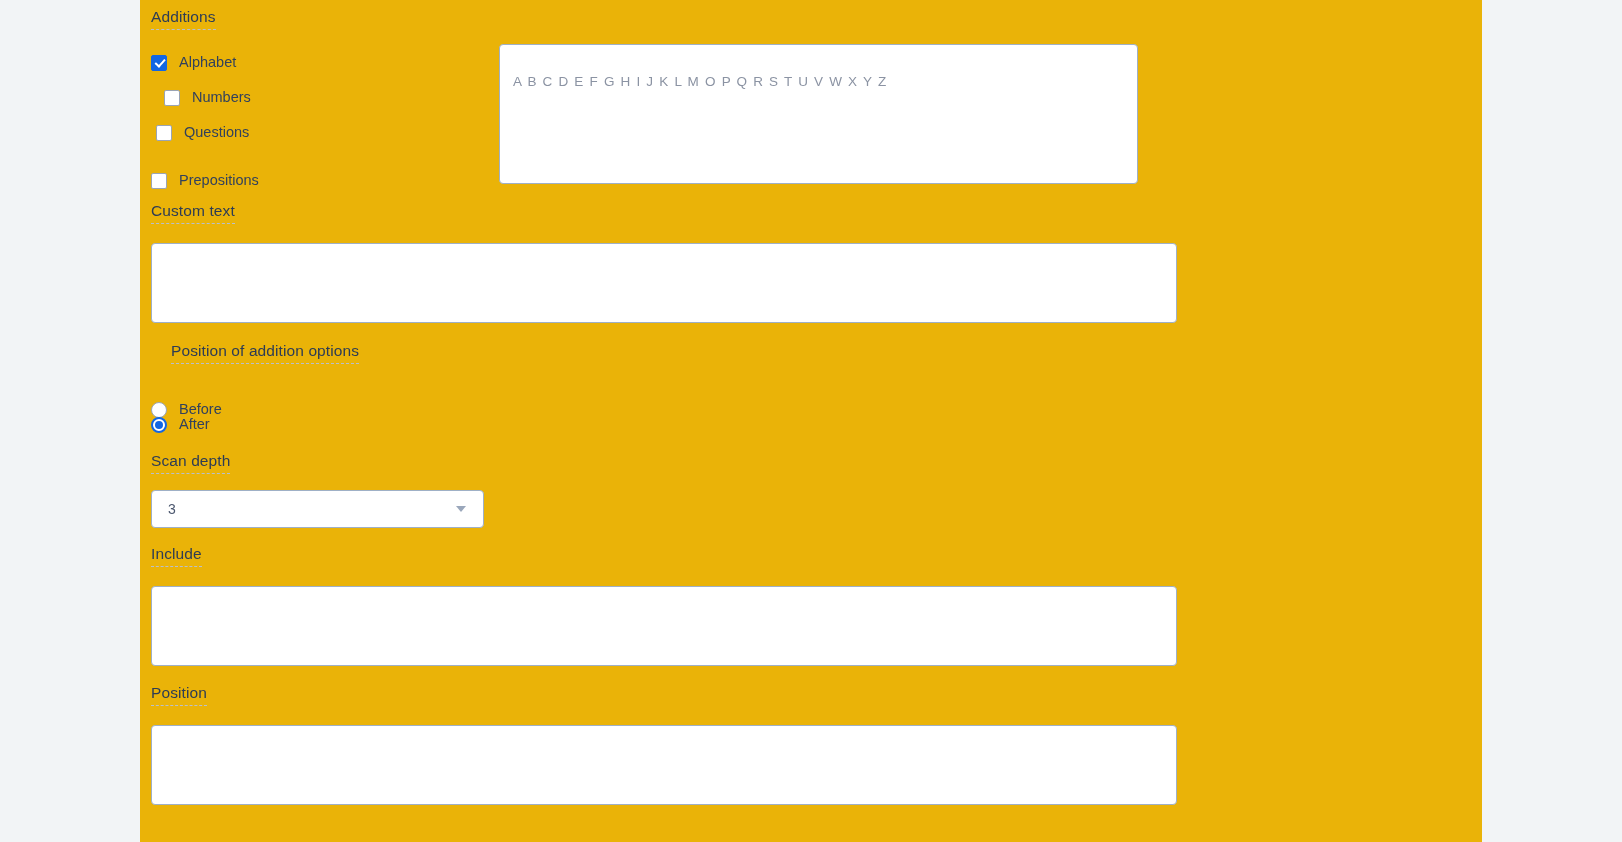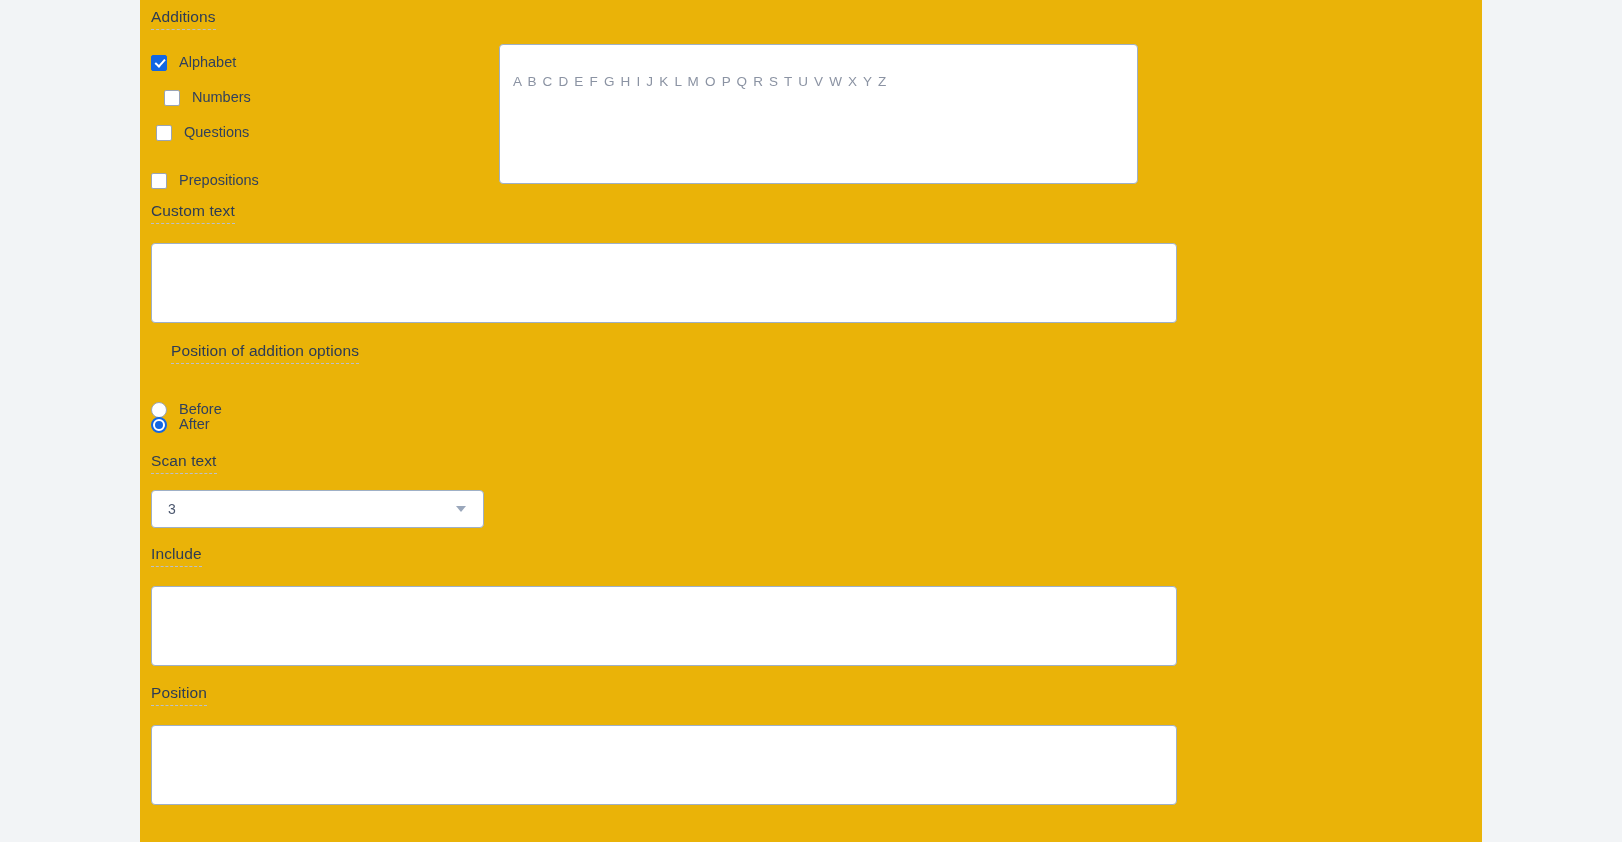--- a/index.html
+++ b/index.html
@@ -213,21 +213,21 @@
       <span class="rbox"></span>
       <span class="opt-label">Before</span>
     </div>
 
     <div class="radio-row" style="left:11px; top:416px;">
       <span class="rbox selected"></span>
       <span class="opt-label">After</span>
     </div>
 
     <div class="label-row" style="left:11px; top:451px;">
-      <span class="field-label">Scan text</span>
+      <span class="field-label">Scan depth</span>
     </div>
 
     <div class="select-wrap" style="left:11px; top:490px; width:333px; height:38px;">
       <span class="select-value">3</span>
       <span class="select-arrow"></span>
     </div>
 
     <div class="label-row" style="left:11px; top:544px;">
       <span class="field-label">Include</span>
     </div>

